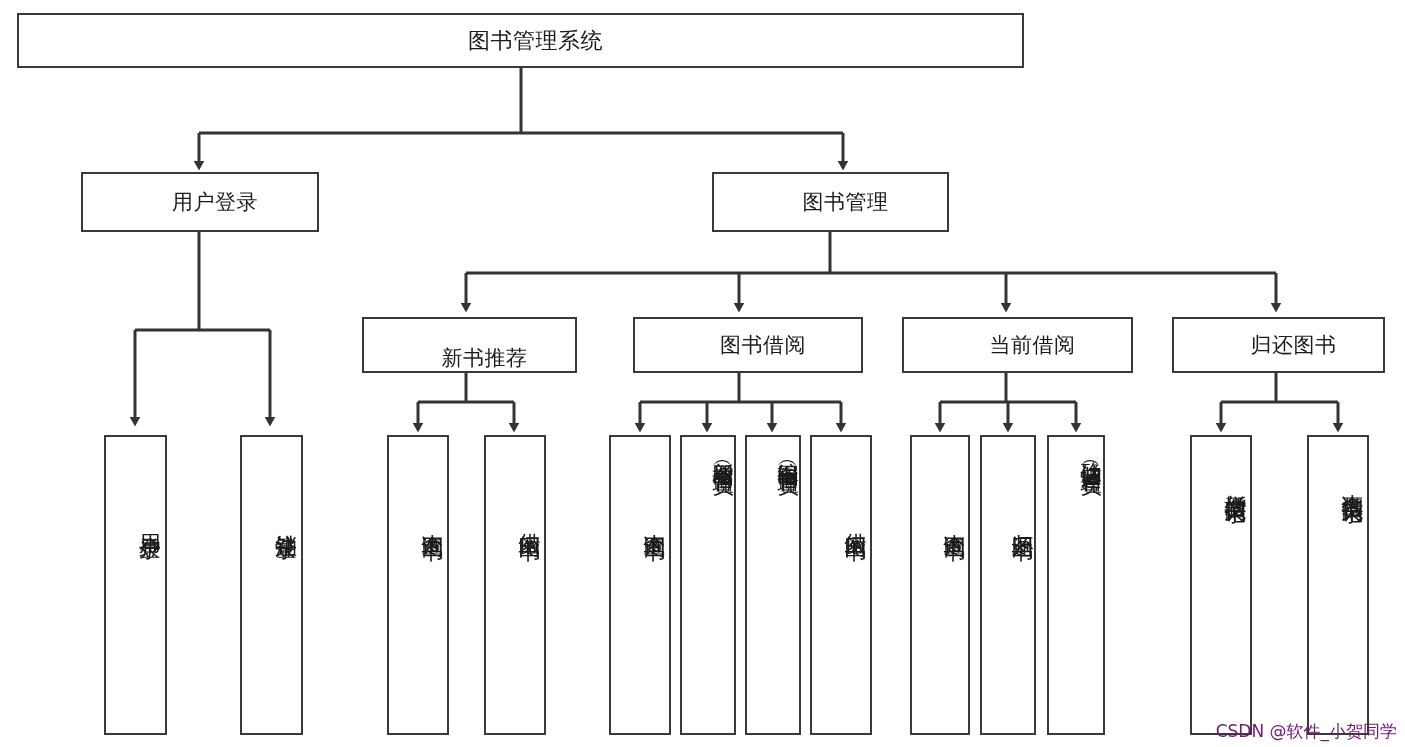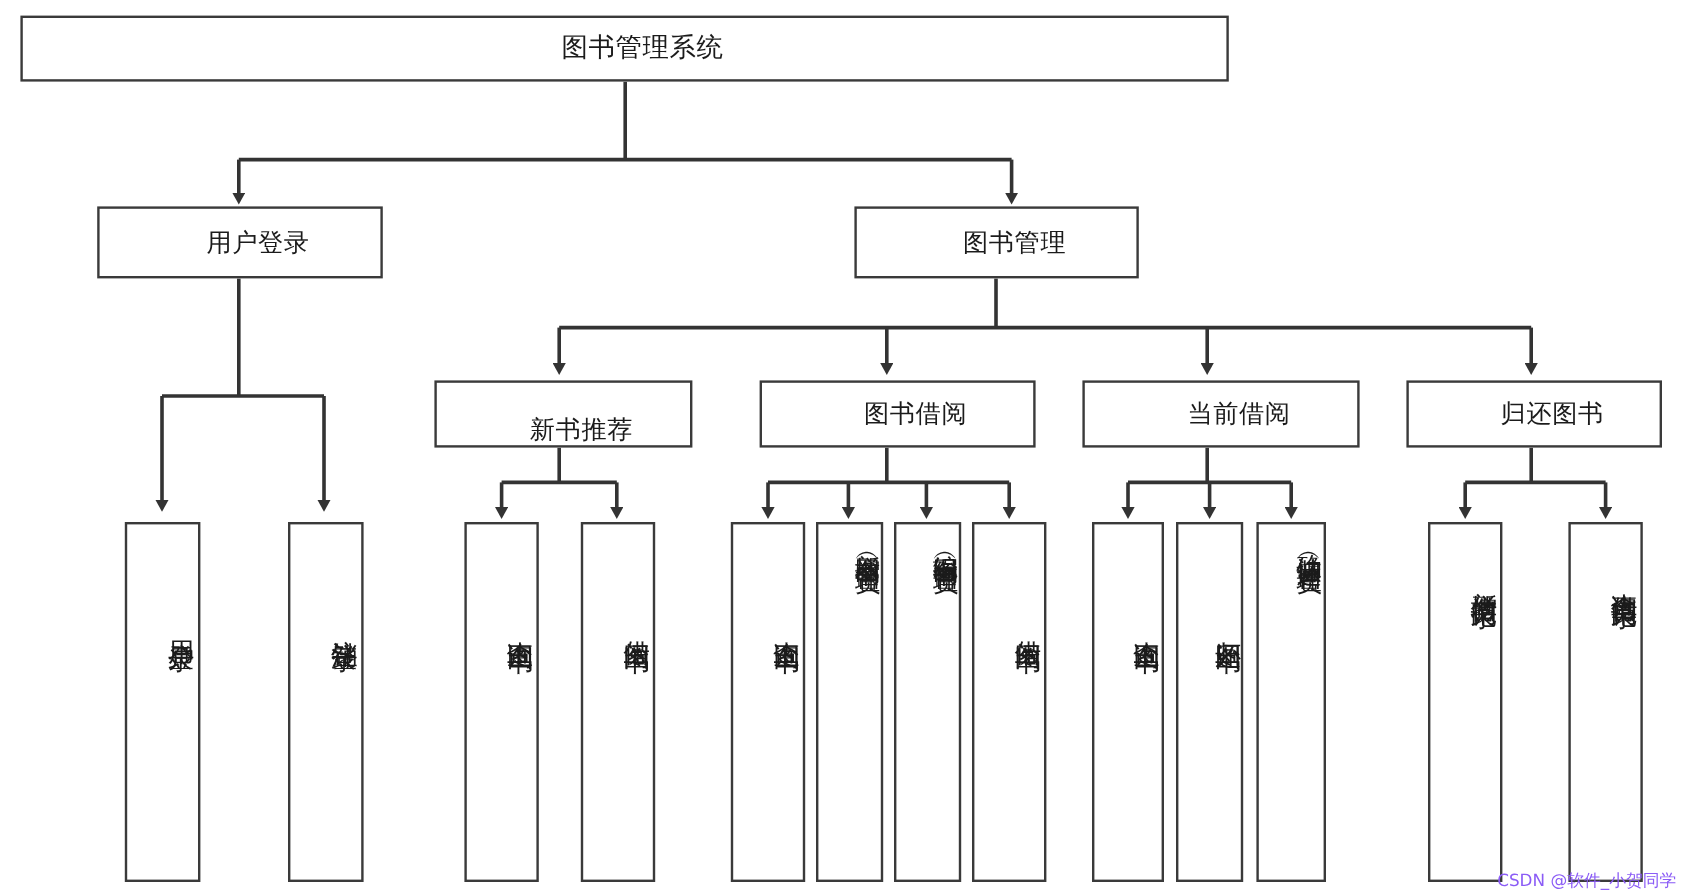--- a/index.html
+++ b/index.html
@@ -61,22 +61,22 @@
     font-size: 22px;
     line-height: 1.05;
     letter-spacing: 2px;
     white-space: nowrap;
     margin: 0 auto;
   }
   #watermark {
     position: absolute;
     right: 8px;
     bottom: 4px;
-    font-size: 14px;
-    color: #8b5cf6;
+    font-size: 17px;
+    color: #701a75;
     z-index: 5;
     white-space: nowrap;
     font-family: "DejaVu Sans", "Liberation Sans", sans-serif;
   }
 </style>
 </head>
 <body>
 
 <div id="diagram-root">
 

